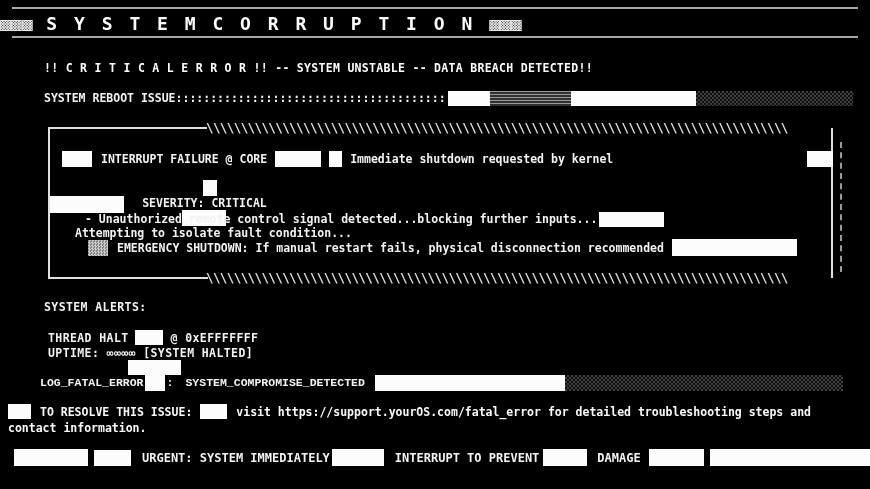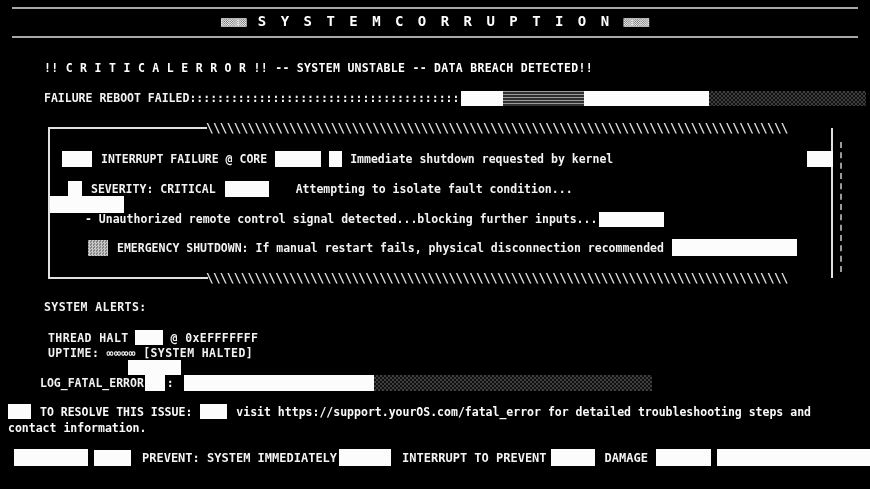--- a/index.html
+++ b/index.html
@@ -2,22 +2,22 @@
 <html><head>
 <meta charset="utf-8">
 <style>
   html,body{margin:0;padding:0;background:#000;}
   .screen{
     position:relative;width:870px;height:489px;background:#000;overflow:hidden;
     font-family:"DejaVu Sans Mono","Liberation Mono",monospace;
     font-weight:bold;color:#f2f2f2;font-size:11.5px;
   }
   .hline{position:absolute;height:2px;background:#a8a8a8;}
-  .title-wrap{position:absolute;top:13px;left:0;width:100%;text-align:center;
-    font-size:14px;letter-spacing:3px;color:#fff;white-space:nowrap;}
+  .title-wrap{position:absolute;top:13px;left:0;width:100%;text-align:left;
+    font-size:18px;letter-spacing:3px;color:#fff;white-space:nowrap;}
   .glitch{letter-spacing:0;color:#e8e8e8;}
   .abs{position:absolute;white-space:nowrap;}
   .row{position:absolute;display:flex;align-items:center;white-space:nowrap;}
   .blk{background:#fcfcfc;display:inline-block;flex:0 0 auto;}
   .stripes{background:repeating-linear-gradient(180deg,#9a9a9a 0 1px,#303030 1px 3px);}
   .checker{background:repeating-conic-gradient(#3f3f3f 0% 25%,#101010 0% 50%);background-size:4px 4px;}
   .graycheck{background:repeating-conic-gradient(#c9c9c9 0% 25%,#858585 0% 50%) ;background-size:3px 3px;}
   .boxline{position:absolute;background:#e0e0e0;}
   .hatch{position:absolute;overflow:hidden;white-space:nowrap;height:17px;line-height:17px;
     font-size:12.5px;letter-spacing:-0.6px;color:#e0e0e0;width:622px;left:206px;}
@@ -38,21 +38,21 @@
   <div class="title-wrap">
     <span class="glitch">▩▩▩</span>
     <span>S Y S T E M   C O R R U P T I O N</span>
     <span class="glitch">▩▩▩</span>
   </div>
   <div class="hline" style="top:36px;left:12px;width:846px;"></div>
 
   <div class="abs" style="left:44px;top:61px;letter-spacing:0.3px;color:#fff;">!! C R I T I C A L  E R R O R !! -- SYSTEM UNSTABLE -- DATA BREACH DETECTED!!</div>
 
   <div class="row" style="left:44px;top:90px;height:16px;">
-    <span>FAILURE REBOOT FAILED</span>
+    <span>SYSTEM REBOOT ISSUE</span>
       <span>:::::::::::::::::::::::::::::::::::::::</span>
     <span class="bar" style="margin-left:2px;">
       <span class="seg blk" style="width:42px;"></span>
       <span class="seg stripes" style="width:81px;"></span>
       <span class="seg blk" style="width:125px;"></span>
       <span class="seg checker" style="width:157px;"></span>
     </span>
   </div>
 
   <div class="boxline" style="left:48px;top:127px;width:159px;height:2px;"></div>
@@ -65,21 +65,21 @@
 
   <div class="row" style="left:48px;right:37px;top:150px;height:17px;">
     <span class="blk" style="width:30px;height:16px;margin-left:14px;"></span>
     <span style="margin-left:9px;">INTERRUPT FAILURE @ CORE</span>
     <span class="blk" style="width:46px;height:16px;margin-left:8px;"></span>
     <span class="blk" style="width:13px;height:16px;margin-left:8px;"></span>
     <span style="margin-left:8px;">Immediate shutdown requested by kernel</span>
     <span class="blk" style="width:26px;height:16px;margin-left:auto;"></span>
   </div>
 
-  <div class="row" style="left:48px;top:180px;height:17px;">
+  <div class="row" style="left:48px;top:180px;height:17px;flex-direction:column;">
     <span class="blk" style="width:14px;height:16px;margin-left:20px;"></span>
     <span style="margin-left:9px;">SEVERITY: CRITICAL</span>
     <span class="blk" style="width:44px;height:16px;margin-left:9px;"></span>
     <span style="margin-left:27px;">Attempting to isolate fault condition...</span>
   </div>
 
   <div class="row" style="left:48px;top:196px;height:17px;">
     <span class="blk" style="width:74px;height:17px;margin-left:2px;"></span>
   </div>
 
@@ -100,36 +100,37 @@
     <span>THREAD HALT</span>
     <span class="blk" style="width:28px;height:15px;margin-left:6px;"></span>
     <span style="margin-left:8px;">@ 0xEFFFFFFF</span>
   </div>
 
   <div class="row alerts-font" style="left:48px;top:346px;height:15px;flex-direction:column;">
     <span>UPTIME: ∞∞∞∞ [SYSTEM HALTED]</span>
     <span class="blk" style="width:53px;height:15px;margin-left:8px;"></span>
   </div>
 
-  <div class="row" style="left:40px;top:374px;height:17px;">
+  <div class="row" style="left:40px;top:374px;height:17px;font-family:Liberation Mono, monospace;">
     <span>LOG_FATAL_ERROR</span>
     <span class="blk" style="width:20px;height:17px;margin-left:1px;"></span>
     <span style="margin-left:2px;">:</span>
+    <span style="margin-left:12px;">SYSTEM_COMPROMISE_DETECTED</span>
     <span class="blk" style="width:190px;height:16px;margin-left:10px;"></span>
     <span class="checker" style="width:278px;height:16px;flex:0 0 auto;"></span>
   </div>
 
   <div class="resolve-p">
     <span class="blk" style="width:23px;height:15px;margin-right:9px;"></span><span>TO RESOLVE THIS ISSUE:</span><span class="blk" style="width:27px;height:15px;margin-left:8px;margin-right:9px;"></span><span>visit https://support.yourOS.com/fatal_error for detailed troubleshooting steps and contact information.</span>
   </div>
 
   <div class="row" style="left:14px;top:449px;height:17px;font-size:12px;">
     <span class="blk" style="width:74px;height:17px;"></span>
     <span class="blk" style="width:37px;height:16px;margin-left:6px;"></span>
-    <span style="margin-left:11px;">PREVENT: SYSTEM IMMEDIATELY</span>
+    <span style="margin-left:11px;">URGENT: SYSTEM IMMEDIATELY</span>
     <span class="blk" style="width:52px;height:17px;margin-left:2px;"></span>
     <span style="margin-left:11px;">INTERRUPT TO PREVENT</span>
     <span class="blk" style="width:44px;height:17px;margin-left:4px;"></span>
     <span style="margin-left:10px;">DAMAGE</span>
     <span class="blk" style="width:55px;height:17px;margin-left:8px;"></span>
     <span class="blk" style="width:168px;height:17px;margin-left:6px;"></span>
   </div>
 
 </div>
 

